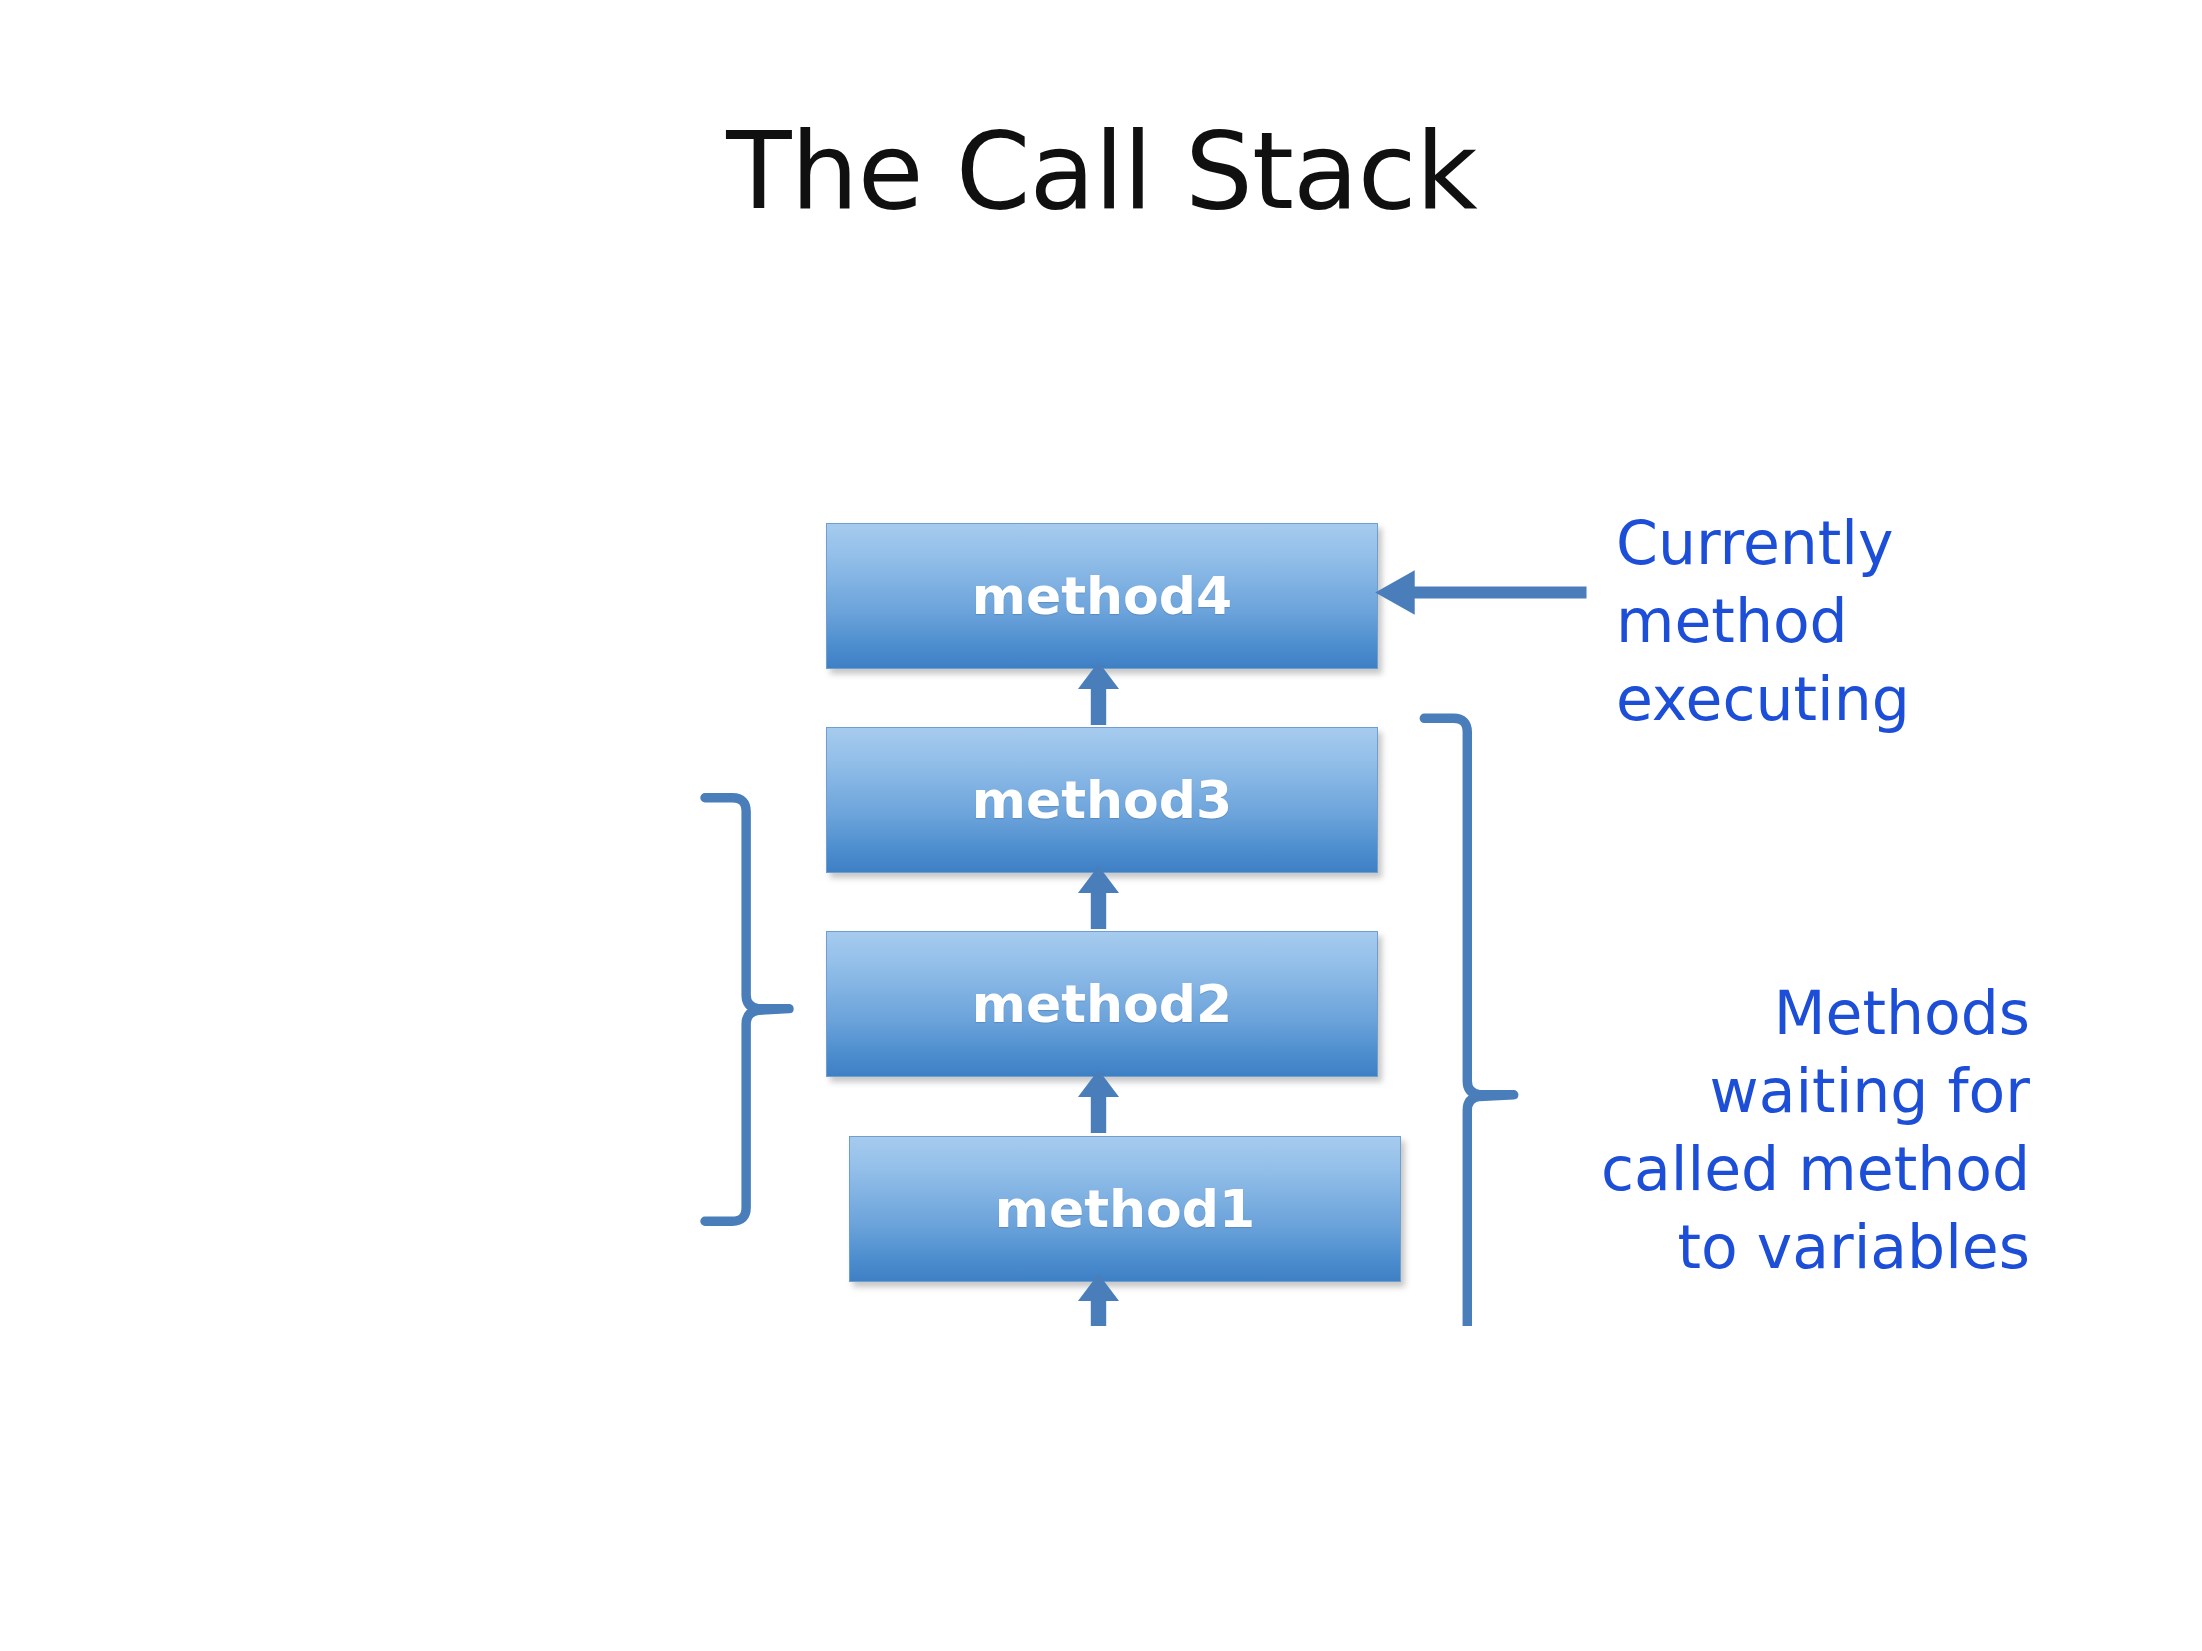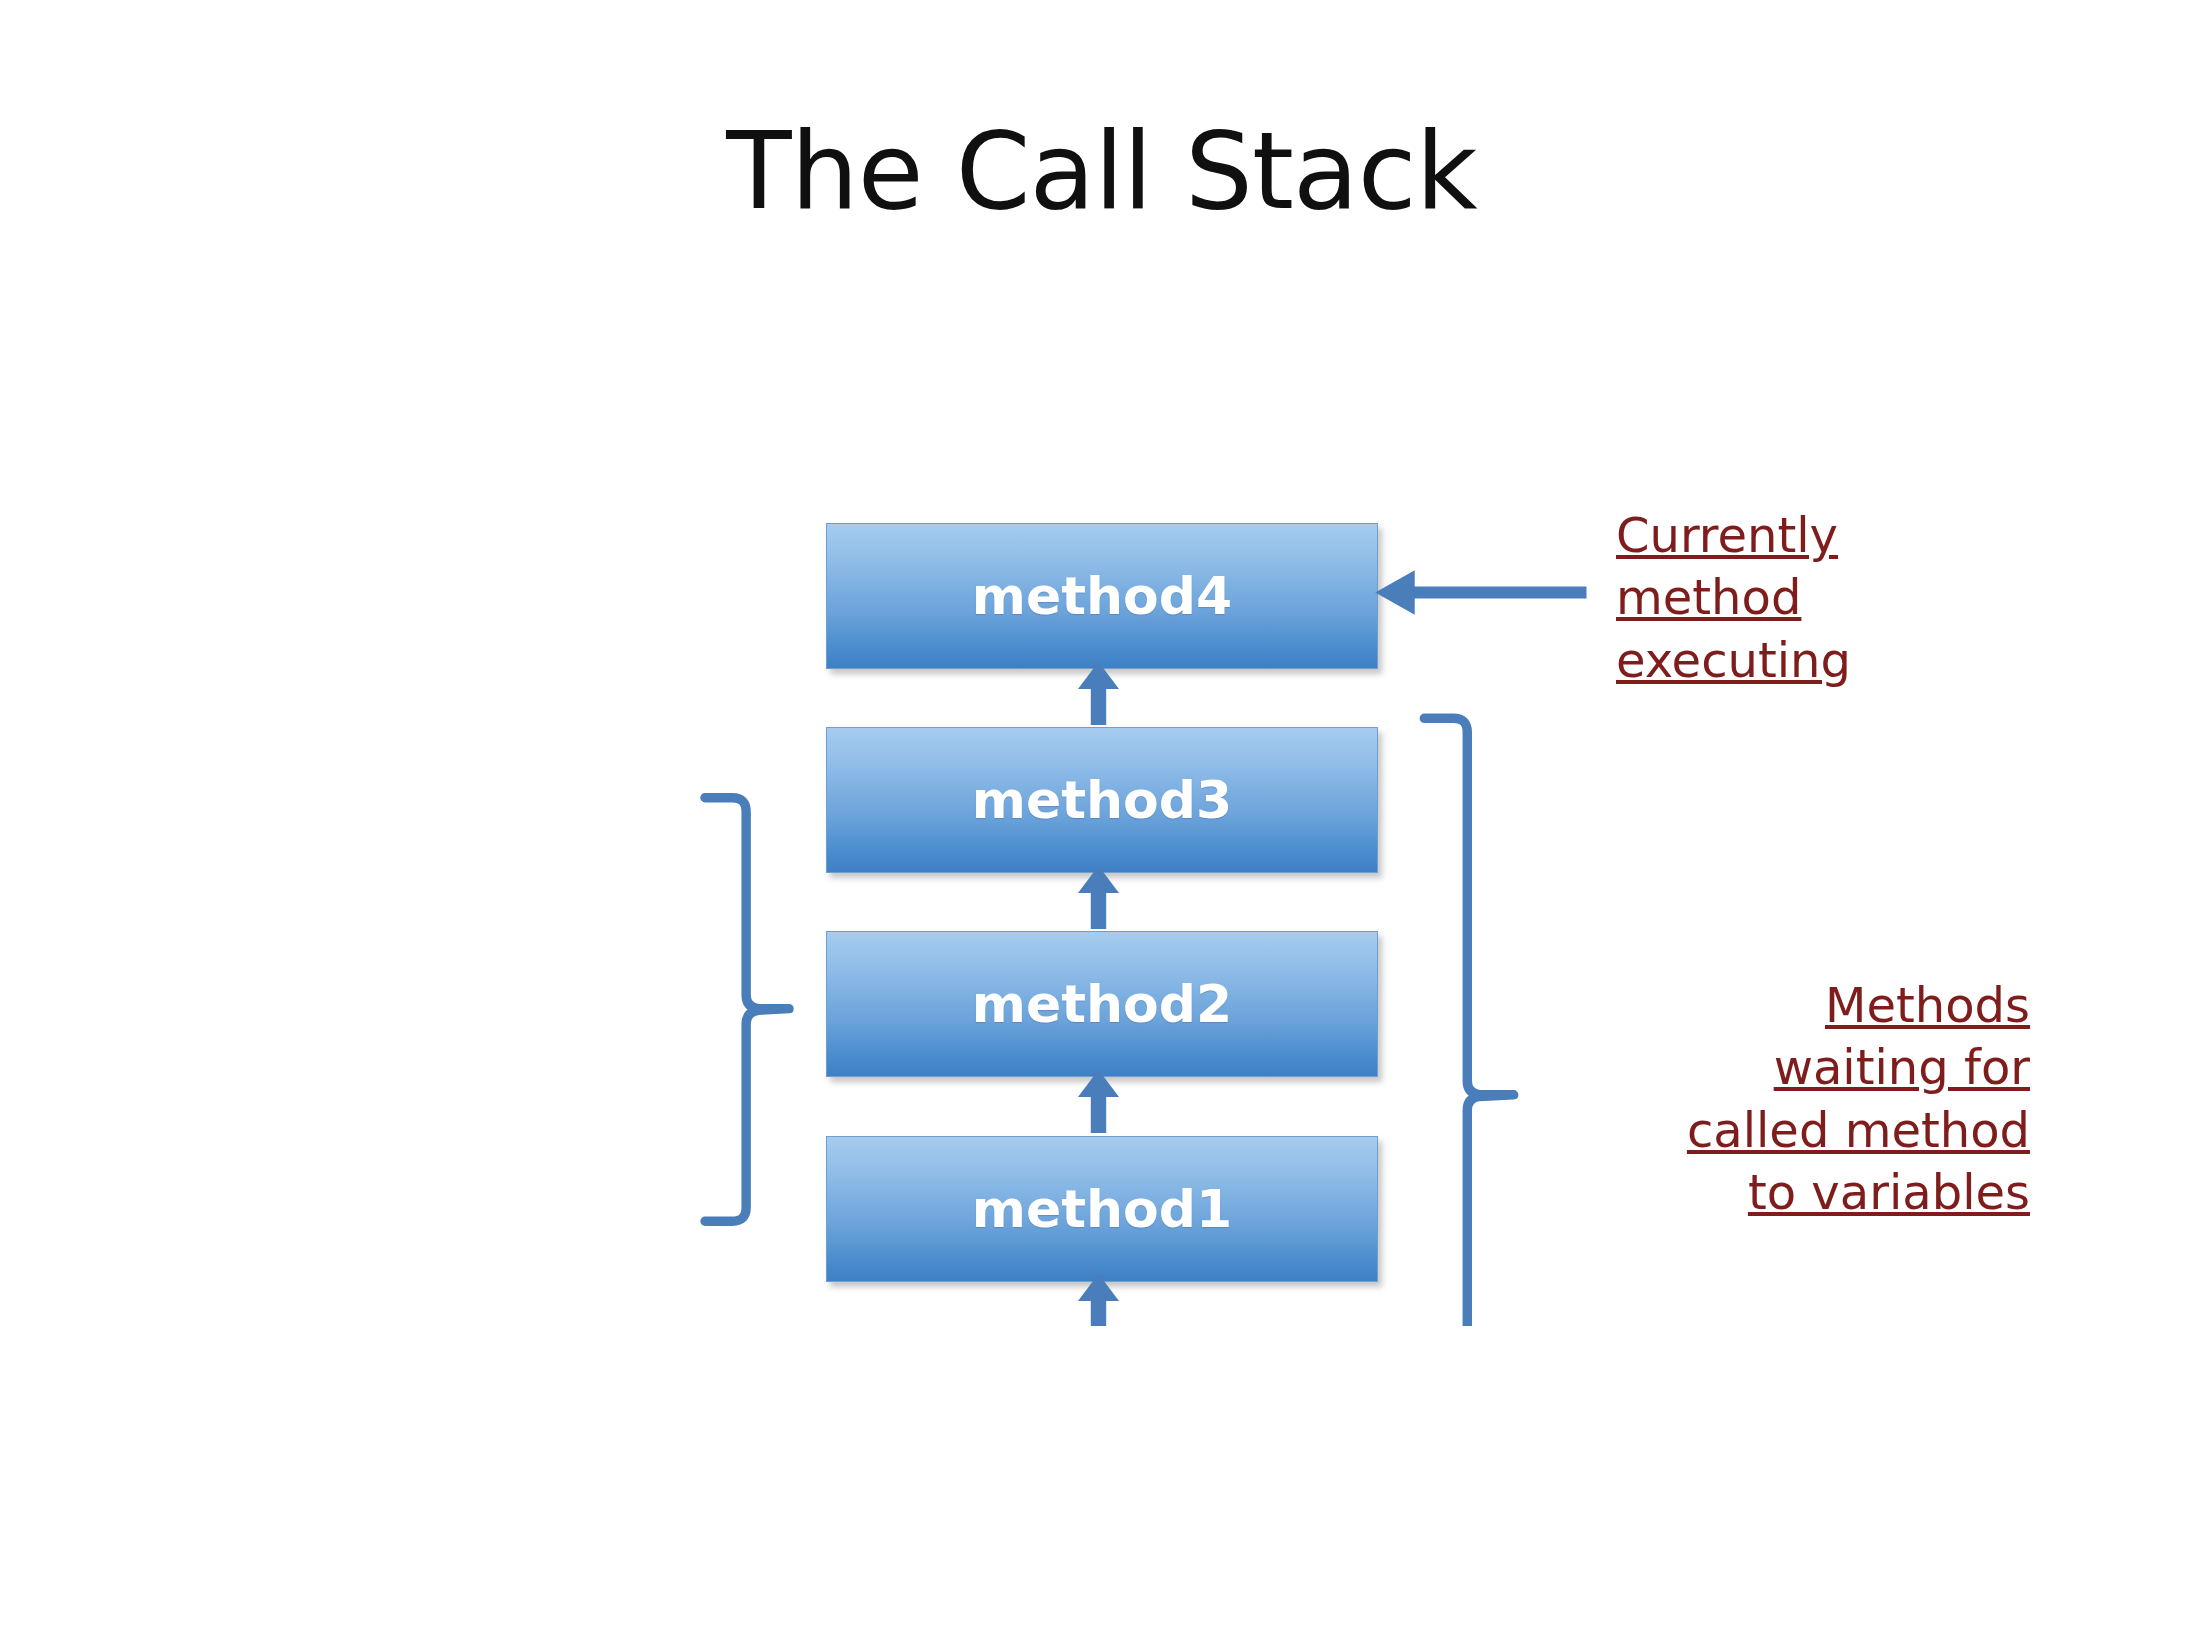--- a/index.html
+++ b/index.html
@@ -59,21 +59,21 @@
     font-size: 52px;
     font-weight: 700;
     color: #ffffff;
     letter-spacing: 0px;
     line-height: 1;
     text-shadow: 0 0.9px 0.9px rgba(40,70,110,0.25);
   }
   #box-method4 { top: 523px; }
   #box-method3 { top: 727px; }
   #box-method2 { top: 931px; text-align: center; }
-  #box-method1 { top: 1136px; }
+  #box-method1 { top: 1136px; margin-left: 23px; }
   #box-main    { top: 1340px; }
 
   
   .up-arrow {
     position: absolute;
     left: 1071px;
     width: 55px;
     height: 65px;
   }
   #arrow-main-to-method1   { top: 1272px; }
@@ -103,25 +103,24 @@
     left: 1414px;
     top: 706px;
     width: 110px;
     height: 774px;
   }
 
   
   .annotation {
     position: absolute;
     font-family: "DejaVu Sans", sans-serif;
-    color: #7f1d1d;
-    font-size: 48px;
+    color: #1d4ed8;
+    font-size: 60px;
     line-height: 1.30;
     font-weight: 400;
-    text-decoration: underline;
   }
   #annotation-frame-storage {
     left: 69px;
     top: 848px;
     width: 618px;
     text-align: right;
   }
   #annotation-currently-executing {
     left: 1616px;
     top: 504px;

